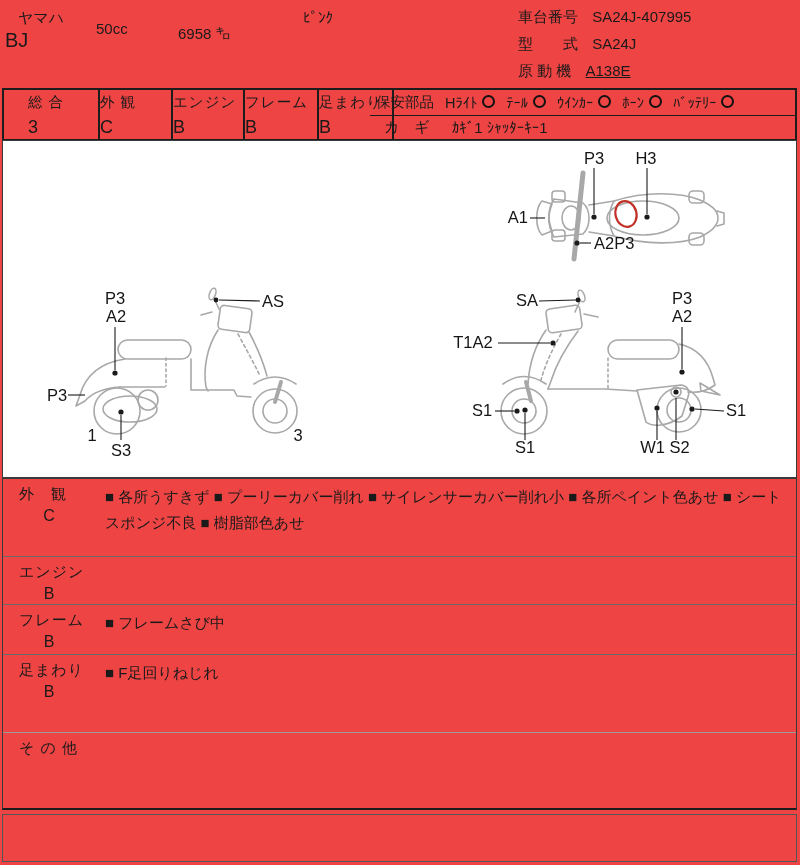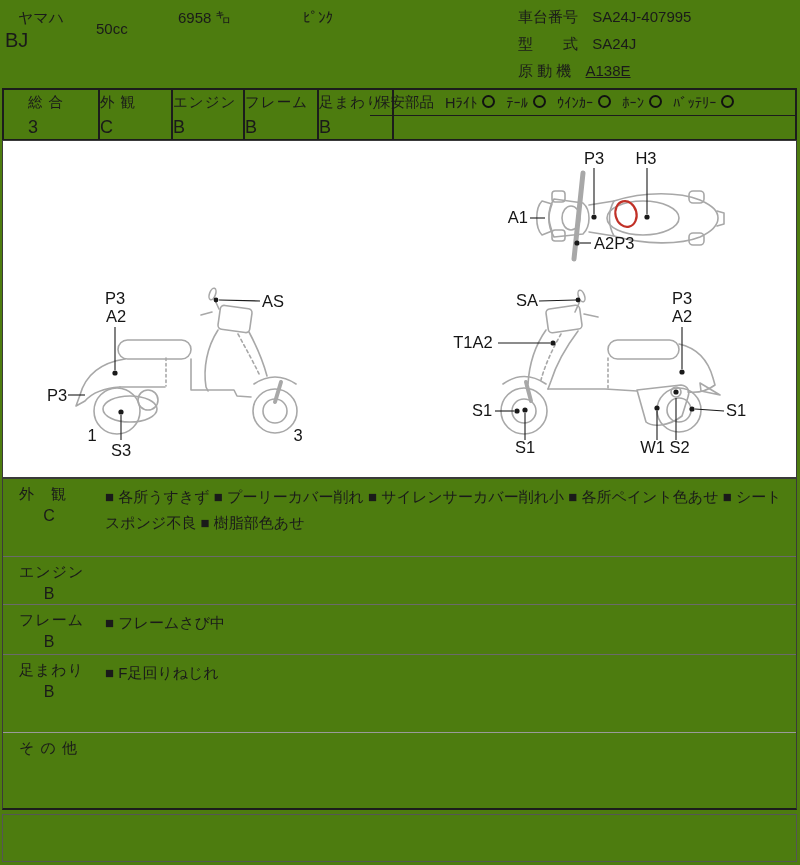--- a/index.html
+++ b/index.html
@@ -1,19 +1,19 @@
 <!DOCTYPE html>
 <html><head>
 <meta charset="utf-8">
 <style>
   * { margin:0; padding:0; box-sizing:border-box; }
   html,body { width:800px; height:865px; background:#ffffff; overflow:hidden;
     font-family:"Liberation Sans","DejaVu Sans",sans-serif; color:#1a1a1a; }
   .abs { position:absolute; }
-  #sheet { position:relative; width:800px; height:865px; background:#4d7c0f; }
+  #sheet { position:relative; width:800px; height:865px; background:#ef4444; }
 
   
   .hd { font-size:15px; white-space:nowrap; }
   .hd-model { font-size:20px; }
 
   
   #grade-table { left:2px; top:88px; width:795px; height:53px; border:2px solid #1c1c1c; }
   .gcell { position:absolute; top:0; height:100%; border-right:2px solid #1c1c1c;
            display:flex; flex-direction:column; align-items:flex-start; justify-content:space-between;
            padding:3px 0 2px 0;margin-left:24px; }
@@ -46,21 +46,21 @@
   
   svg text { font-family:"Liberation Sans","DejaVu Sans",sans-serif; font-size:16.5px; fill:#151515; }
 </style>
 </head>
 <body>
 
 <div id="sheet">
 
   <div class="abs hd" style="left:18px; top:9px;">ヤマハ</div>
   <div class="abs hd" style="left:96px; top:20px;">50cc</div>
-  <div class="abs hd" style="left:178px; top:9px;">6958 ㌔</div>
+  <div class="abs hd" style="left:178px; top:25px;">6958 ㌔</div>
   <div class="abs hd" style="left:303px; top:9px;">ﾋﾟﾝｸ</div>
   <div class="abs hd-model" style="left:5px; top:29px;">BJ</div>
 
   <div class="abs hd" style="left:518px; top:8px;">
     <span>車台番号</span>
     <span style="margin-left:10px;">SA24J-407995</span>
   </div>
   <div class="abs hd" style="left:518px; top:35px;">
     <span>型　　式</span>
     <span style="margin-left:10px;">SA24J</span>
@@ -108,20 +108,24 @@
           <span class="ring"></span>
         </span>
         <span class="safety-item">
           <span class="slabel">ﾎｰﾝ</span>
           <span class="ring"></span>
         </span>
         <span class="safety-item">
           <span class="slabel">ﾊﾞｯﾃﾘｰ</span>
           <span class="ring"></span>
         </span>
+      </div>
+      <div class="key-row">
+        <span>カ　ギ</span>
+        <span class="key-value">ｶｷﾞ1 ｼｬｯﾀｰｷｰ1</span>
       </div>
     </div>
   </div>
 
   <div class="abs" id="diagram-box"></div>
 
   <svg class="abs" style="left:495px; top:148px;" width="300" height="125" viewBox="0 0 300 125">
     <g fill="none" stroke="#a8a8a8" stroke-width="1.6" stroke-linecap="round" stroke-linejoin="round">
       <path d="M47,53 C40,60 40,80 47,87 L57,83 C53,72 53,67 57,56 Z"></path>
       <line x1="88" y1="25" x2="79" y2="111" stroke-width="5"></line>

